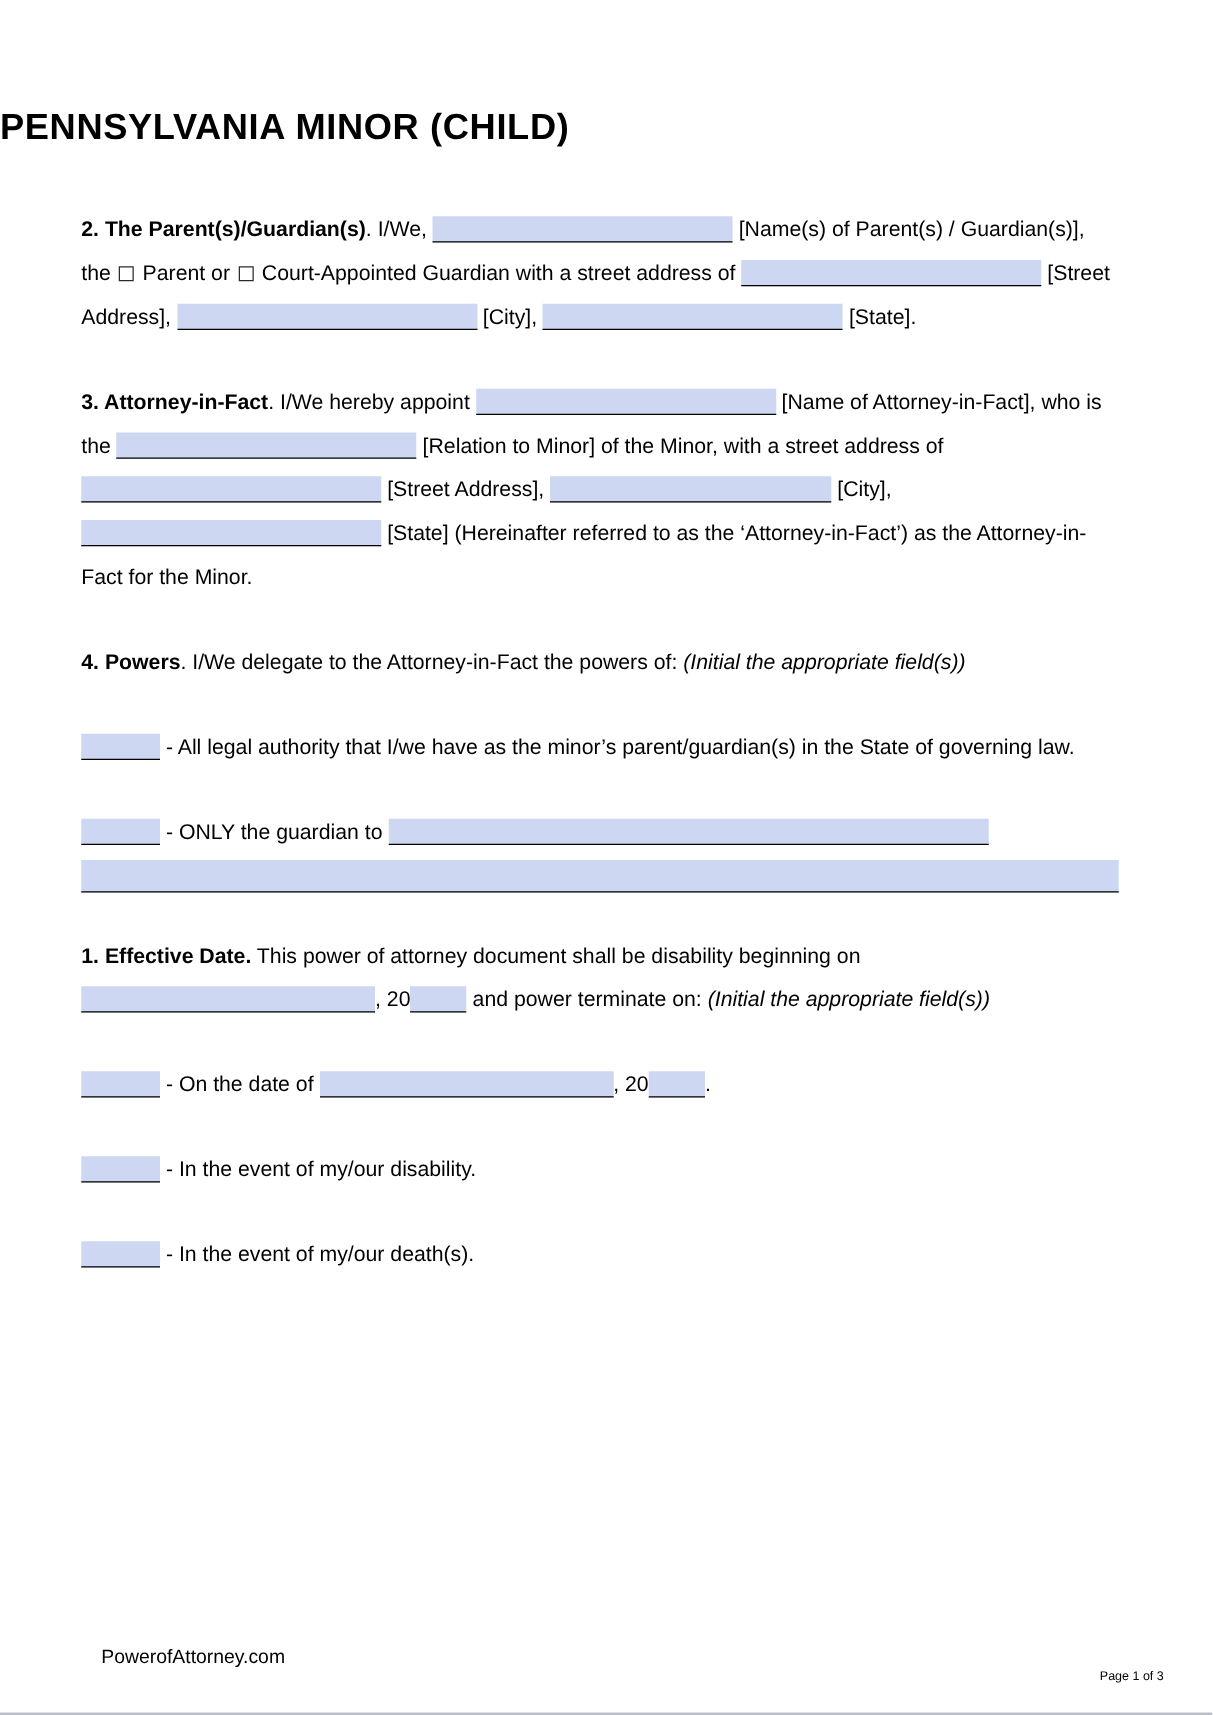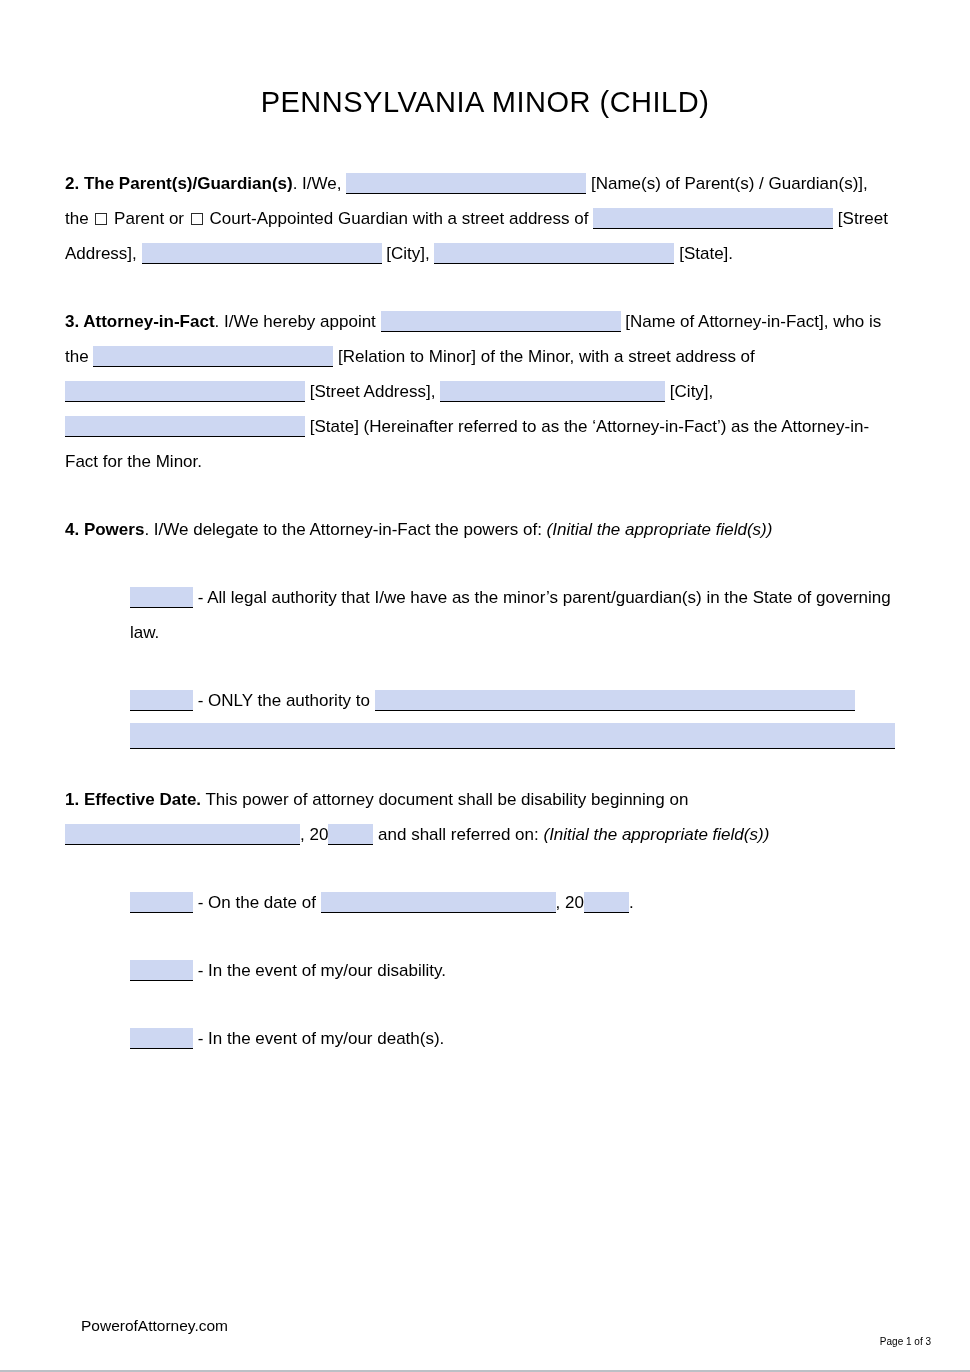--- a/index.html
+++ b/index.html
@@ -12,29 +12,28 @@
     background: #ffffff;
     color: #000000;
     font-family: "Liberation Sans", "DejaVu Sans", sans-serif;
     font-size: 17px;
     line-height: 35px;
     border-bottom: 2px solid #bcc0c6;
   }
   .title {
     padding-top: 76px;
     margin-bottom: 37px;
-    text-align: center;
-    font-weight: normal;
+    font-weight: bold;
     font-size: 29px;
     line-height: 53px;
     letter-spacing: 0.5px;
   }
   .content { padding: 0 75px 0 65px; }
   .para { margin-bottom: 33px; }
-  .item { margin-left: 65px; }
+  .item { }
   .bh { font-weight: bold; }
   .note { font-style: italic; }
   .field {
     display: inline-block;
     background: var(--field-bg, #cdd7f2);
     border-bottom: 1.6px solid #000000;
     height: 21px;
     vertical-align: -4.5px;
   }
   .w45 { width: 45px; }
@@ -68,23 +67,23 @@
 
 
     <p class="para"><b class="bh">2. The Parent(s)/Guardian(s)</b><span>. I/We, </span><span class="field w240"></span><span> [Name(s) of Parent(s) / Guardian(s)], the </span><span class="checkbox"></span><span> Parent or </span><span class="checkbox"></span><span> Court-Appointed Guardian with a street address of </span><span class="field w240"></span><span> [Street Address], </span><span class="field w240"></span><span> [City], </span><span class="field w240"></span><span> [State].</span></p>
 
     <p class="para"><b class="bh">3. Attorney-in-Fact</b><span>. I/We hereby appoint </span><span class="field w240"></span><span> [Name of Attorney-in-Fact], who is the </span><span class="field w240"></span><span> [Relation to Minor] of the Minor, with a street address of </span><span class="field w240"></span><span> [Street Address], </span><span class="field w225"></span><span> [City], </span><span class="field w240"></span><span> [State] (Hereinafter referred to as the ‘Attorney-in-Fact’) as the Attorney-in-Fact for the Minor.</span></p>
 
     <p class="para"><b class="bh">4. Powers</b><span>. I/We delegate to the Attorney-in-Fact the powers of: </span><i class="note">(Initial the appropriate field(s))</i></p>
 
     <p class="para item"><span class="field w63"></span><span> - All legal authority that I/we have as the minor’s parent/guardian(s) in the State of governing law.</span></p>
 
-    <p class="para item"><span class="field w63"></span><span> - ONLY the authority to </span><span class="field w480"></span><span class="field fblock"></span></p>
+    <p class="para item"><span class="field w63"></span><span> - ONLY the guardian to </span><span class="field w480"></span><span class="field fblock"></span></p>
 
-    <p class="para"><b class="bh">1. Effective Date.</b><span> This power of attorney document shall be disability beginning on </span><span class="field w235"></span><span>, 20</span><span class="field w45"></span><span> and shall referred on: </span><i class="note">(Initial the appropriate field(s))</i></p>
+    <p class="para"><b class="bh">1. Effective Date.</b><span> This power of attorney document shall be disability beginning on </span><span class="field w235"></span><span>, 20</span><span class="field w45"></span><span> and power terminate on: </span><i class="note">(Initial the appropriate field(s))</i></p>
 
     <p class="para item"><span class="field w63"></span><span> - On the date of </span><span class="field w235"></span><span>, 20</span><span class="field w45"></span><span>.</span></p>
 
     <p class="para item"><span class="field w63"></span><span> - In the event of my/our disability.</span></p>
 
     <p class="para item"><span class="field w63"></span><span> - In the event of my/our death(s).</span></p>
 
   </main>
 
   <div class="footer-site">PowerofAttorney.com</div>

